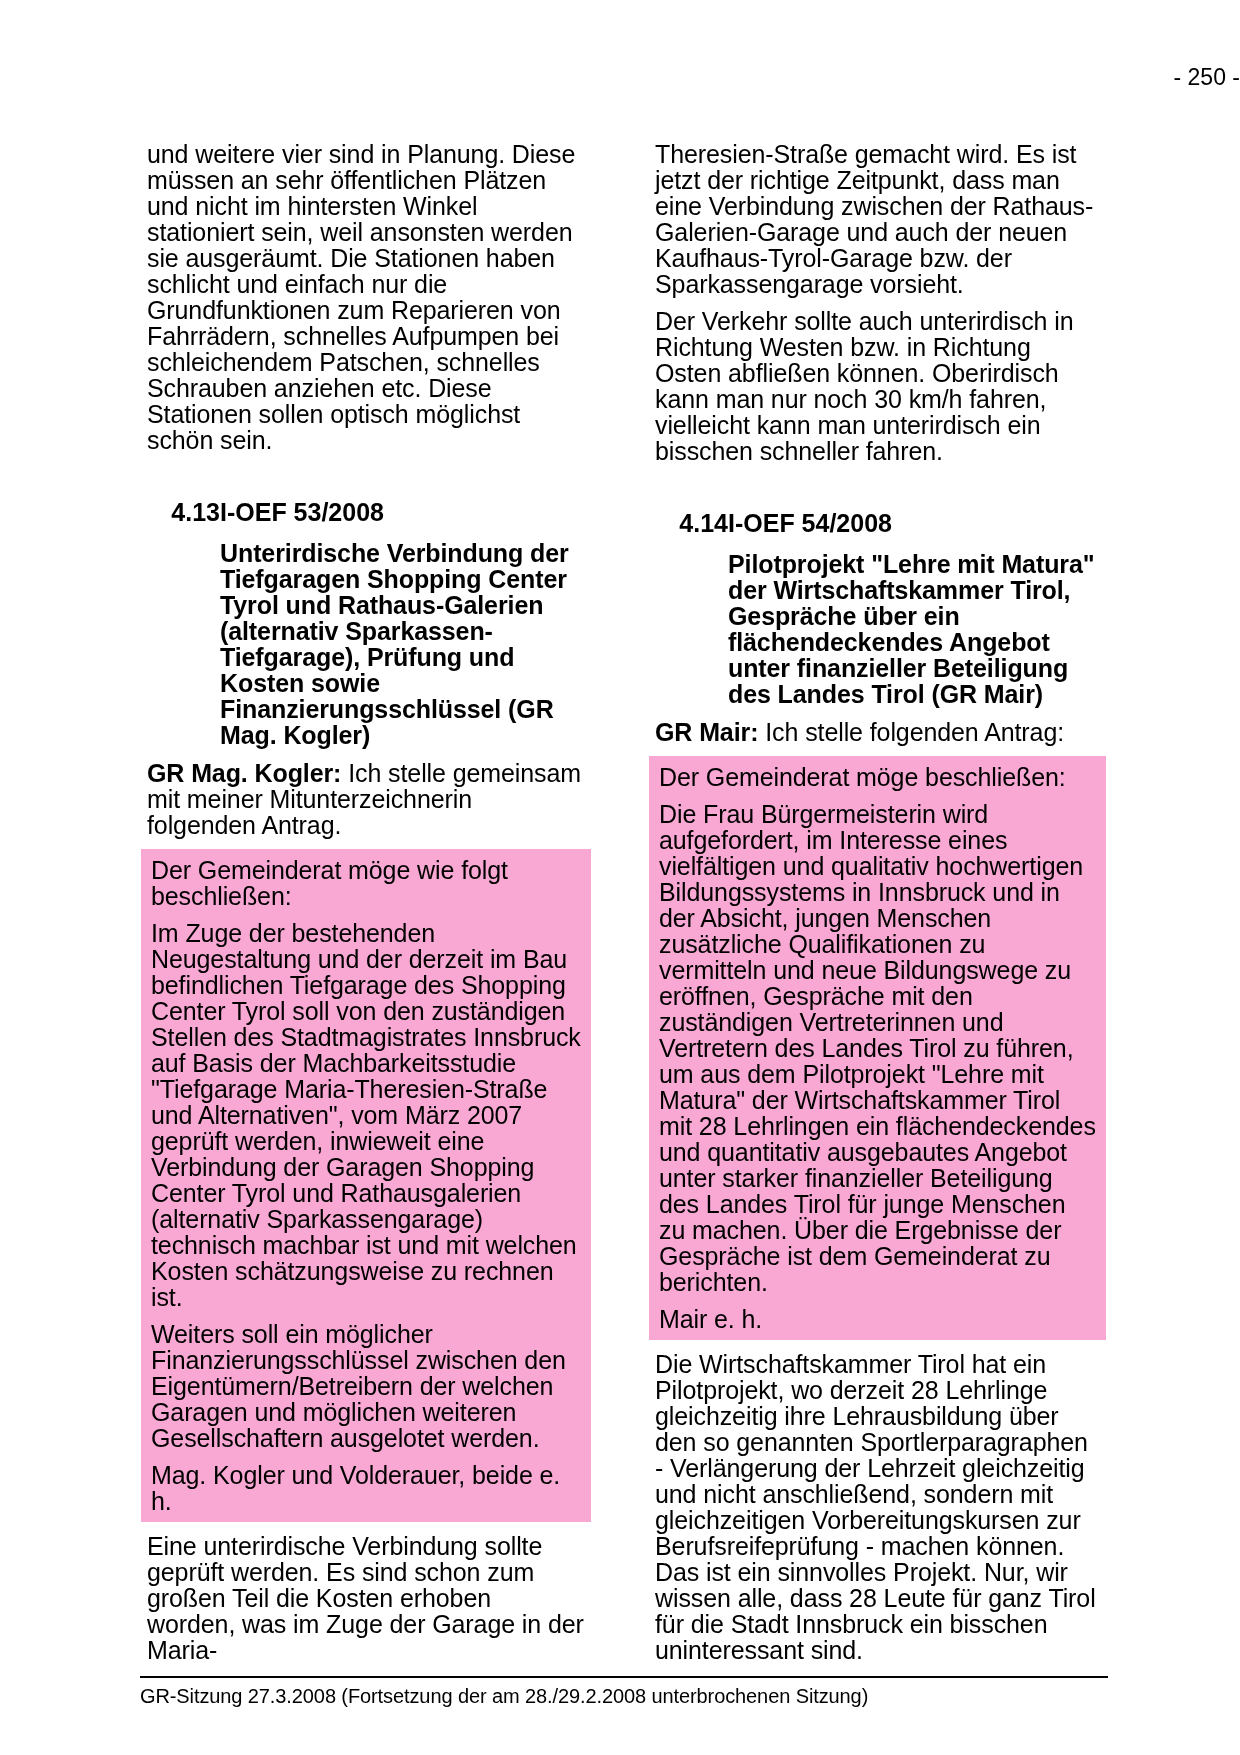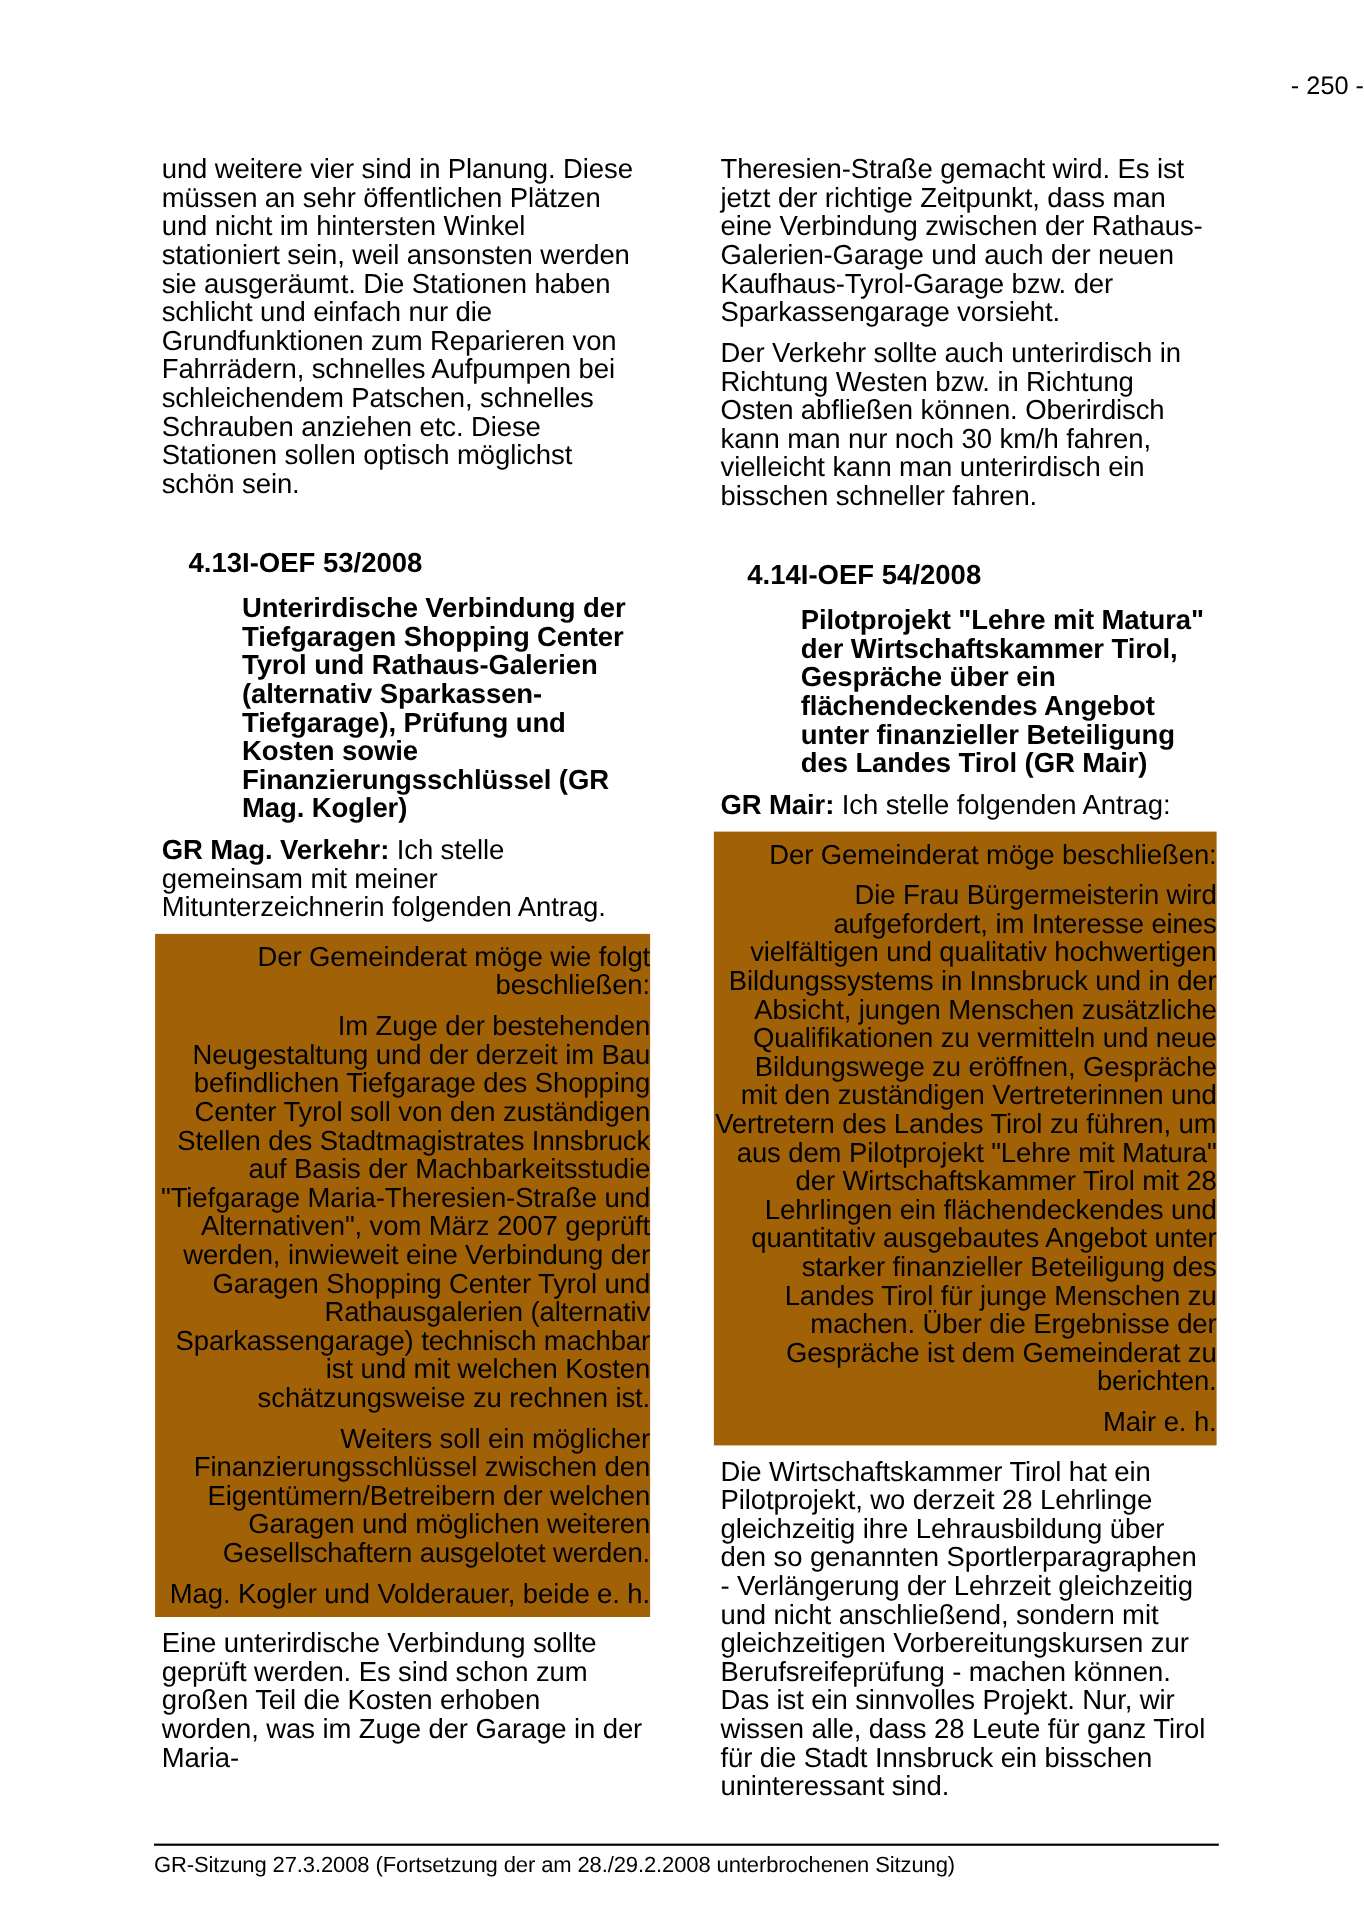--- a/index.html
+++ b/index.html
@@ -47,24 +47,23 @@
   }
   .sec-num { width: 73px; flex: 0 0 73px; text-align: right; }
 
   .sec-title {
     font-weight: bold;
     margin: 15px 0 12px 73px;
     letter-spacing: -0.1px;
   }
 
   .highlight {
-    background: #a16207;
-    padding: 8px 0;
+    background: #f9a8d4;
+    padding: 8px 10px;
     margin: 0 -6px 11px -6px;
-    text-align: right;
   }
   .highlight p:last-child { margin-bottom: 0; }
 
   .speaker { font-weight: bold; }
 
   .footer {
     position: absolute;
     top: 1640px;
     left: 140px;
     right: 132px;
@@ -89,21 +88,21 @@
 
     <div class="col col-left">
       <p>und weitere vier sind in Planung. Diese müssen an sehr öffentlichen Plätzen und nicht im hintersten Winkel stationiert sein, weil ansonsten werden sie ausgeräumt. Die Stationen haben schlicht und einfach nur die Grundfunktionen zum Reparieren von Fahrrädern, schnelles Aufpumpen bei schleichendem Patschen, schnelles Schrauben anziehen etc. Diese Stationen sollen optisch möglichst schön sein.</p>
 
       <div class="section-head">
         <span class="sec-num">4.13</span>
         <span class="sec-code">I-OEF 53/2008</span>
       </div>
       <div class="sec-title">Unterirdische Verbindung der Tiefgaragen Shopping Center Tyrol und Rathaus-Galerien (alternativ Sparkassen-Tiefgarage), Prüfung und Kosten sowie Finanzierungsschlüssel (GR Mag. Kogler)</div>
 
-      <p><b class="speaker">GR Mag. Verkehr:</b> <span>Ich stelle gemeinsam mit meiner Mitunterzeichnerin folgenden Antrag.</span></p>
+      <p><b class="speaker">GR Mag. Kogler:</b> <span>Ich stelle gemeinsam mit meiner Mitunterzeichnerin folgenden Antrag.</span></p>
 
       <div class="highlight">
         <p>Der Gemeinderat möge wie folgt beschließen:</p>
         <p>Im Zuge der bestehenden Neugestaltung und der derzeit im Bau befindlichen Tiefgarage des Shopping Center Tyrol soll von den zuständigen Stellen des Stadtmagistrates Innsbruck auf Basis der Machbarkeitsstudie "Tiefgarage Maria-Theresien-Straße und Alternativen", vom März 2007 geprüft werden, inwieweit eine Verbindung der Garagen Shopping Center Tyrol und Rathausgalerien (alternativ Sparkassengarage) technisch machbar ist und mit welchen Kosten schätzungsweise zu rechnen ist.</p>
         <p>Weiters soll ein möglicher Finanzierungsschlüssel zwischen den Eigentümern/Betreibern der welchen Garagen und möglichen weiteren Gesellschaftern ausgelotet werden.</p>
         <p>Mag. Kogler und Volderauer, beide e. h.</p>
       </div>
 
       <p>Eine unterirdische Verbindung sollte geprüft werden. Es sind schon zum großen Teil die Kosten erhoben worden, was im Zuge der Garage in der Maria-</p>
     </div>

